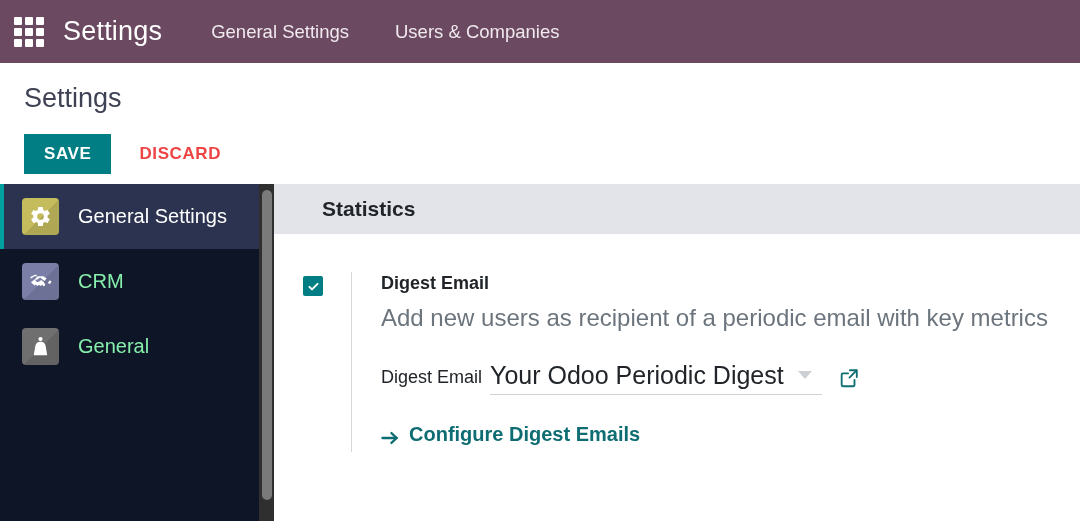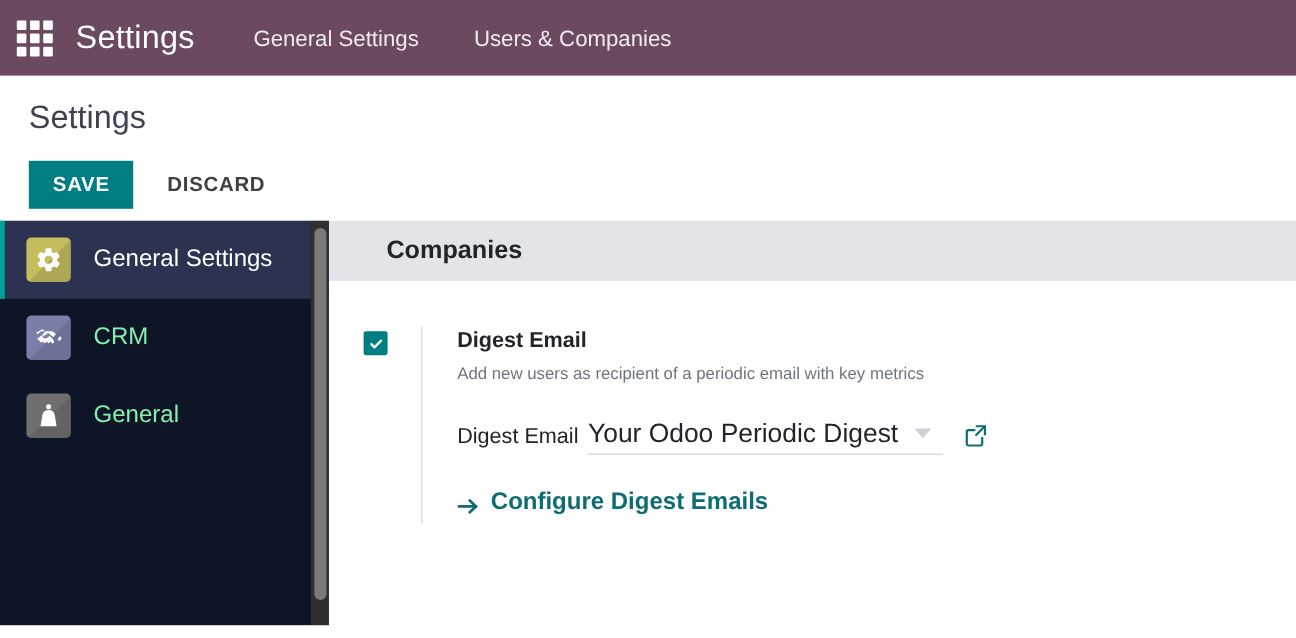--- a/index.html
+++ b/index.html
@@ -37,21 +37,21 @@
   
   .page-head { padding:22px 0 0 24px; background:#fff; }
   .page-title { font-size:27px; color:#3f4254; font-weight:400; line-height:1; }
   .btn-row { margin-top:22px; display:flex; align-items:center; height:40px; }
   .btn-save {
     background:#017e84; color:#ffffff; font-size:17px; font-weight:600;
     letter-spacing:.6px; border:none; padding:10px 20px; height:40px;
     cursor:pointer; line-height:20px;
   }
   .btn-discard {
-    background:transparent; color:#404040; font-size:17px; font-weight:600;
+    background:transparent; color:#ef4444; font-size:17px; font-weight:600;
     letter-spacing:.6px; border:none; padding:10px 16px; margin-left:12px;
     cursor:pointer; line-height:20px;
   }
 
   
   .body-split { display:flex; height:337px; margin-top:10px; }
 
   
   .sidebar {
     width:274px; background:#0d1526; position:relative;
@@ -107,30 +107,30 @@
     width:20px; height:20px; background:#017e84;
     border-radius:2px; flex:0 0 20px;
     display:flex; align-items:center; justify-content:center;
     margin-top:4px; cursor:pointer;
   }
   .check svg { width:13px; height:13px; display:block; }
   .divider-col { width:1px; background:#d3d6da; margin:0 0 0 28px; align-self:stretch; }
   .setting-body { padding-left:29px; padding-bottom:6px; }
 
   .st-title { font-size:18px; font-weight:700; color:#212529; line-height:1.25; }
-  .st-desc { font-size:14px; color:#6c757d; margin-top:7px; line-height:1.3; }
+  .st-desc { font-size:24px; color:#6c757d; margin-top:7px; line-height:1.3; }
 
   .field-row { display:flex; align-items:center; margin-top:28px; }
   .field-label { font-size:18px; color:#212529; margin-right:8px; white-space:nowrap; }
   .select-wrap {
     display:flex; align-items:center;
     border-bottom:1px solid #cfd3d7;
     min-width:284px; padding-bottom:4px; cursor:pointer;
   }
-  .select-val { font-size:22px; color:#212529; white-space:nowrap; flex:1 1 auto; }
+  .select-val { font-size:25px; color:#212529; white-space:nowrap; flex:1 1 auto; }
   .caret {
     width:0; height:0; margin:0 10px 0 14px;
     border-left:7px solid transparent; border-right:7px solid transparent;
     border-top:8px solid #ccd0d4;
   }
   .ext-link { margin-left:16px; display:flex; align-items:center; cursor:pointer; }
   .ext-link svg { width:22px; height:22px; display:block; }
 
   .config-link {
     display:flex; align-items:flex-end; margin-top:28px;
@@ -203,21 +203,21 @@
     </div>
 
     <div class="sb-track">
       <div class="sb-thumb"></div>
     </div>
   </div>
 
   <div class="main">
 
     <div class="section-band">
-      <span class="section-title">Companies</span>
+      <span class="section-title">Statistics</span>
     </div>
 
     <div class="setting-block">
 
       <div class="check">
         <svg viewBox="0 0 16 16" fill="none" stroke="#ffffff" stroke-width="2.4" stroke-linecap="round" stroke-linejoin="round">
           <path d="M3 8.4l3.2 3.2L13 4.8"></path>
         </svg>
       </div>
 

